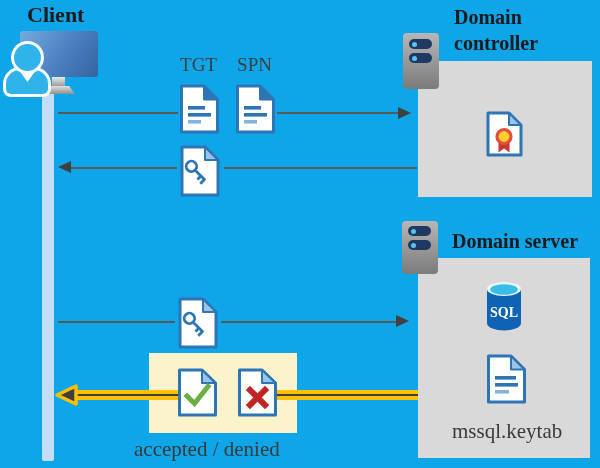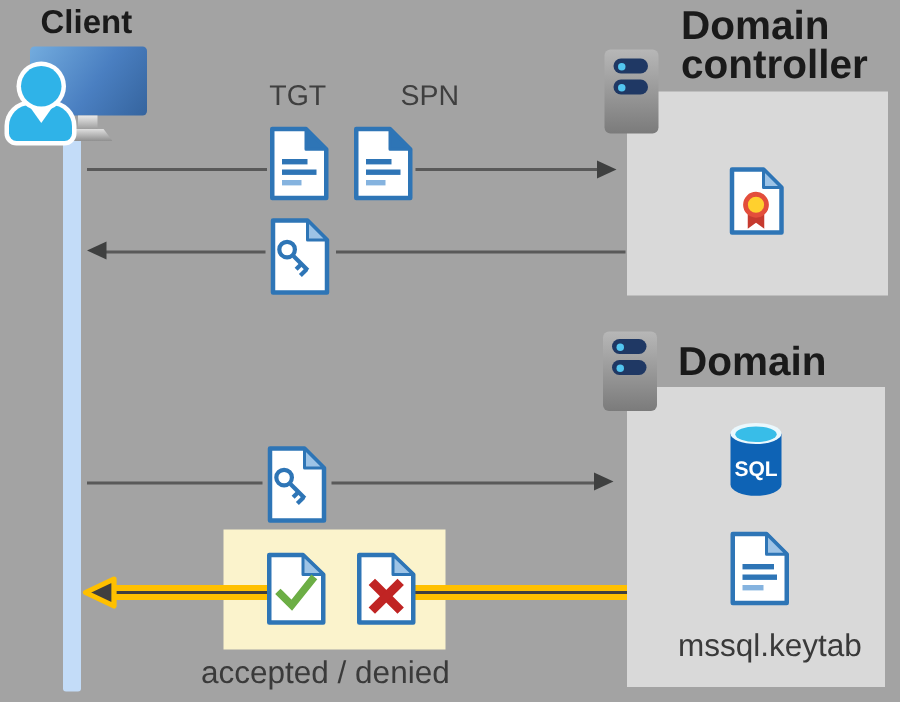--- a/index.html
+++ b/index.html
@@ -1,21 +1,21 @@
 <!DOCTYPE html>
 <html><head>
 <meta charset="utf-8">
 <style>
   html,body{margin:0;padding:0;background:#fff;}
   #canvas{
-    position:relative;width:600px;height:468px;background:#a3a3a3;overflow:hidden;
-    font-family:Liberation Sans, sans-serif;
+    position:relative;width:600px;height:468px;background:#0ea5e9;overflow:hidden;
+    font-family:Liberation Serif, serif;
   }
   .abs{position:absolute;}
-  .title{font-weight:bold;color:#1a1a1a;font-size:27px;line-height:26px;}
+  .title{font-weight:bold;color:#1a1a1a;font-size:20px;line-height:26px;}
   .lbl{color:#3f3f3f;font-size:19px;}
   .cap{color:#3a3a3a;font-size:21px;}
   .gray-box{background:#D9D9D9;}
   .lifeline{background:#C3DCF8;border-radius:2px;}
   .hl-box{background:#FBF3CC;}
   .gline{height:2px;background:#595959;}
   .tri-r{width:0;height:0;border-top:6.5px solid transparent;border-bottom:6.5px solid transparent;border-left:13px solid #3F4040;}
   .tri-l{width:0;height:0;border-top:6.5px solid transparent;border-bottom:6.5px solid transparent;border-right:13px solid #3F4040;}
   .yshaft{height:10px;background:linear-gradient(180deg,#FFC000 0,#FFC000 3.8px,#403F3F 3.8px,#403F3F 6px,#FFC000 6px,#FFC000 10px);}
   
@@ -82,21 +82,21 @@
   <svg class="abs z5" style="left:484px;top:354px;" width="43" height="50" viewBox="0 0 43 50">
     <path d="M4.5 2 H27 L40.5 15.5 V48 H4.5 Z" fill="#fff" stroke="#2E75B6" stroke-width="3" stroke-linejoin="round"></path>
     <path d="M27 2 L40.5 15.5 H27 Z" fill="#9DC3E6" stroke="#2E75B6" stroke-width="2" stroke-linejoin="round"></path>
     <rect x="11" y="22" width="21" height="3.6" fill="#2E75B6"></rect>
     <rect x="11" y="29" width="23" height="3.6" fill="#2E75B6"></rect>
     <rect x="11" y="36" width="14" height="3.6" fill="#85B3DF"></rect>
   </svg>
   <div class="abs cap z6" style="left:412px;top:419px;width:172px;padding-left:40px;">mssql.keytab</div>
 
   <div class="abs lbl z6" style="left:177px;top:54px;width:43px;text-align:center;">TGT</div>
-  <div class="abs lbl z6" style="left:233px;top:54px;width:43px;text-align:center;margin-left:32px;">SPN</div>
+  <div class="abs lbl z6" style="left:233px;top:54px;width:43px;text-align:center;">SPN</div>
 
   <div class="abs gline z3" style="left:58px;top:112px;width:120px;"></div>
   <div class="abs gline z3" style="left:277px;top:112px;width:123px;"></div>
   <div class="abs tri-r z4" style="left:398px;top:107px;"></div>
 
   <svg class="abs z5" style="left:177px;top:84px;" width="43" height="50" viewBox="0 0 43 50">
     <path d="M4.5 2 H27 L40.5 15.5 V48 H4.5 Z" fill="#fff" stroke="#2E75B6" stroke-width="3" stroke-linejoin="round"></path>
     <path d="M27 2 L40.5 15.5 H27 Z" fill="#2E75B6" stroke="#2E75B6" stroke-width="2" stroke-linejoin="round"></path>
     <rect x="11" y="22" width="17" height="3.6" fill="#2E75B6"></rect>
     <rect x="11" y="29" width="23" height="3.6" fill="#2E75B6"></rect>

